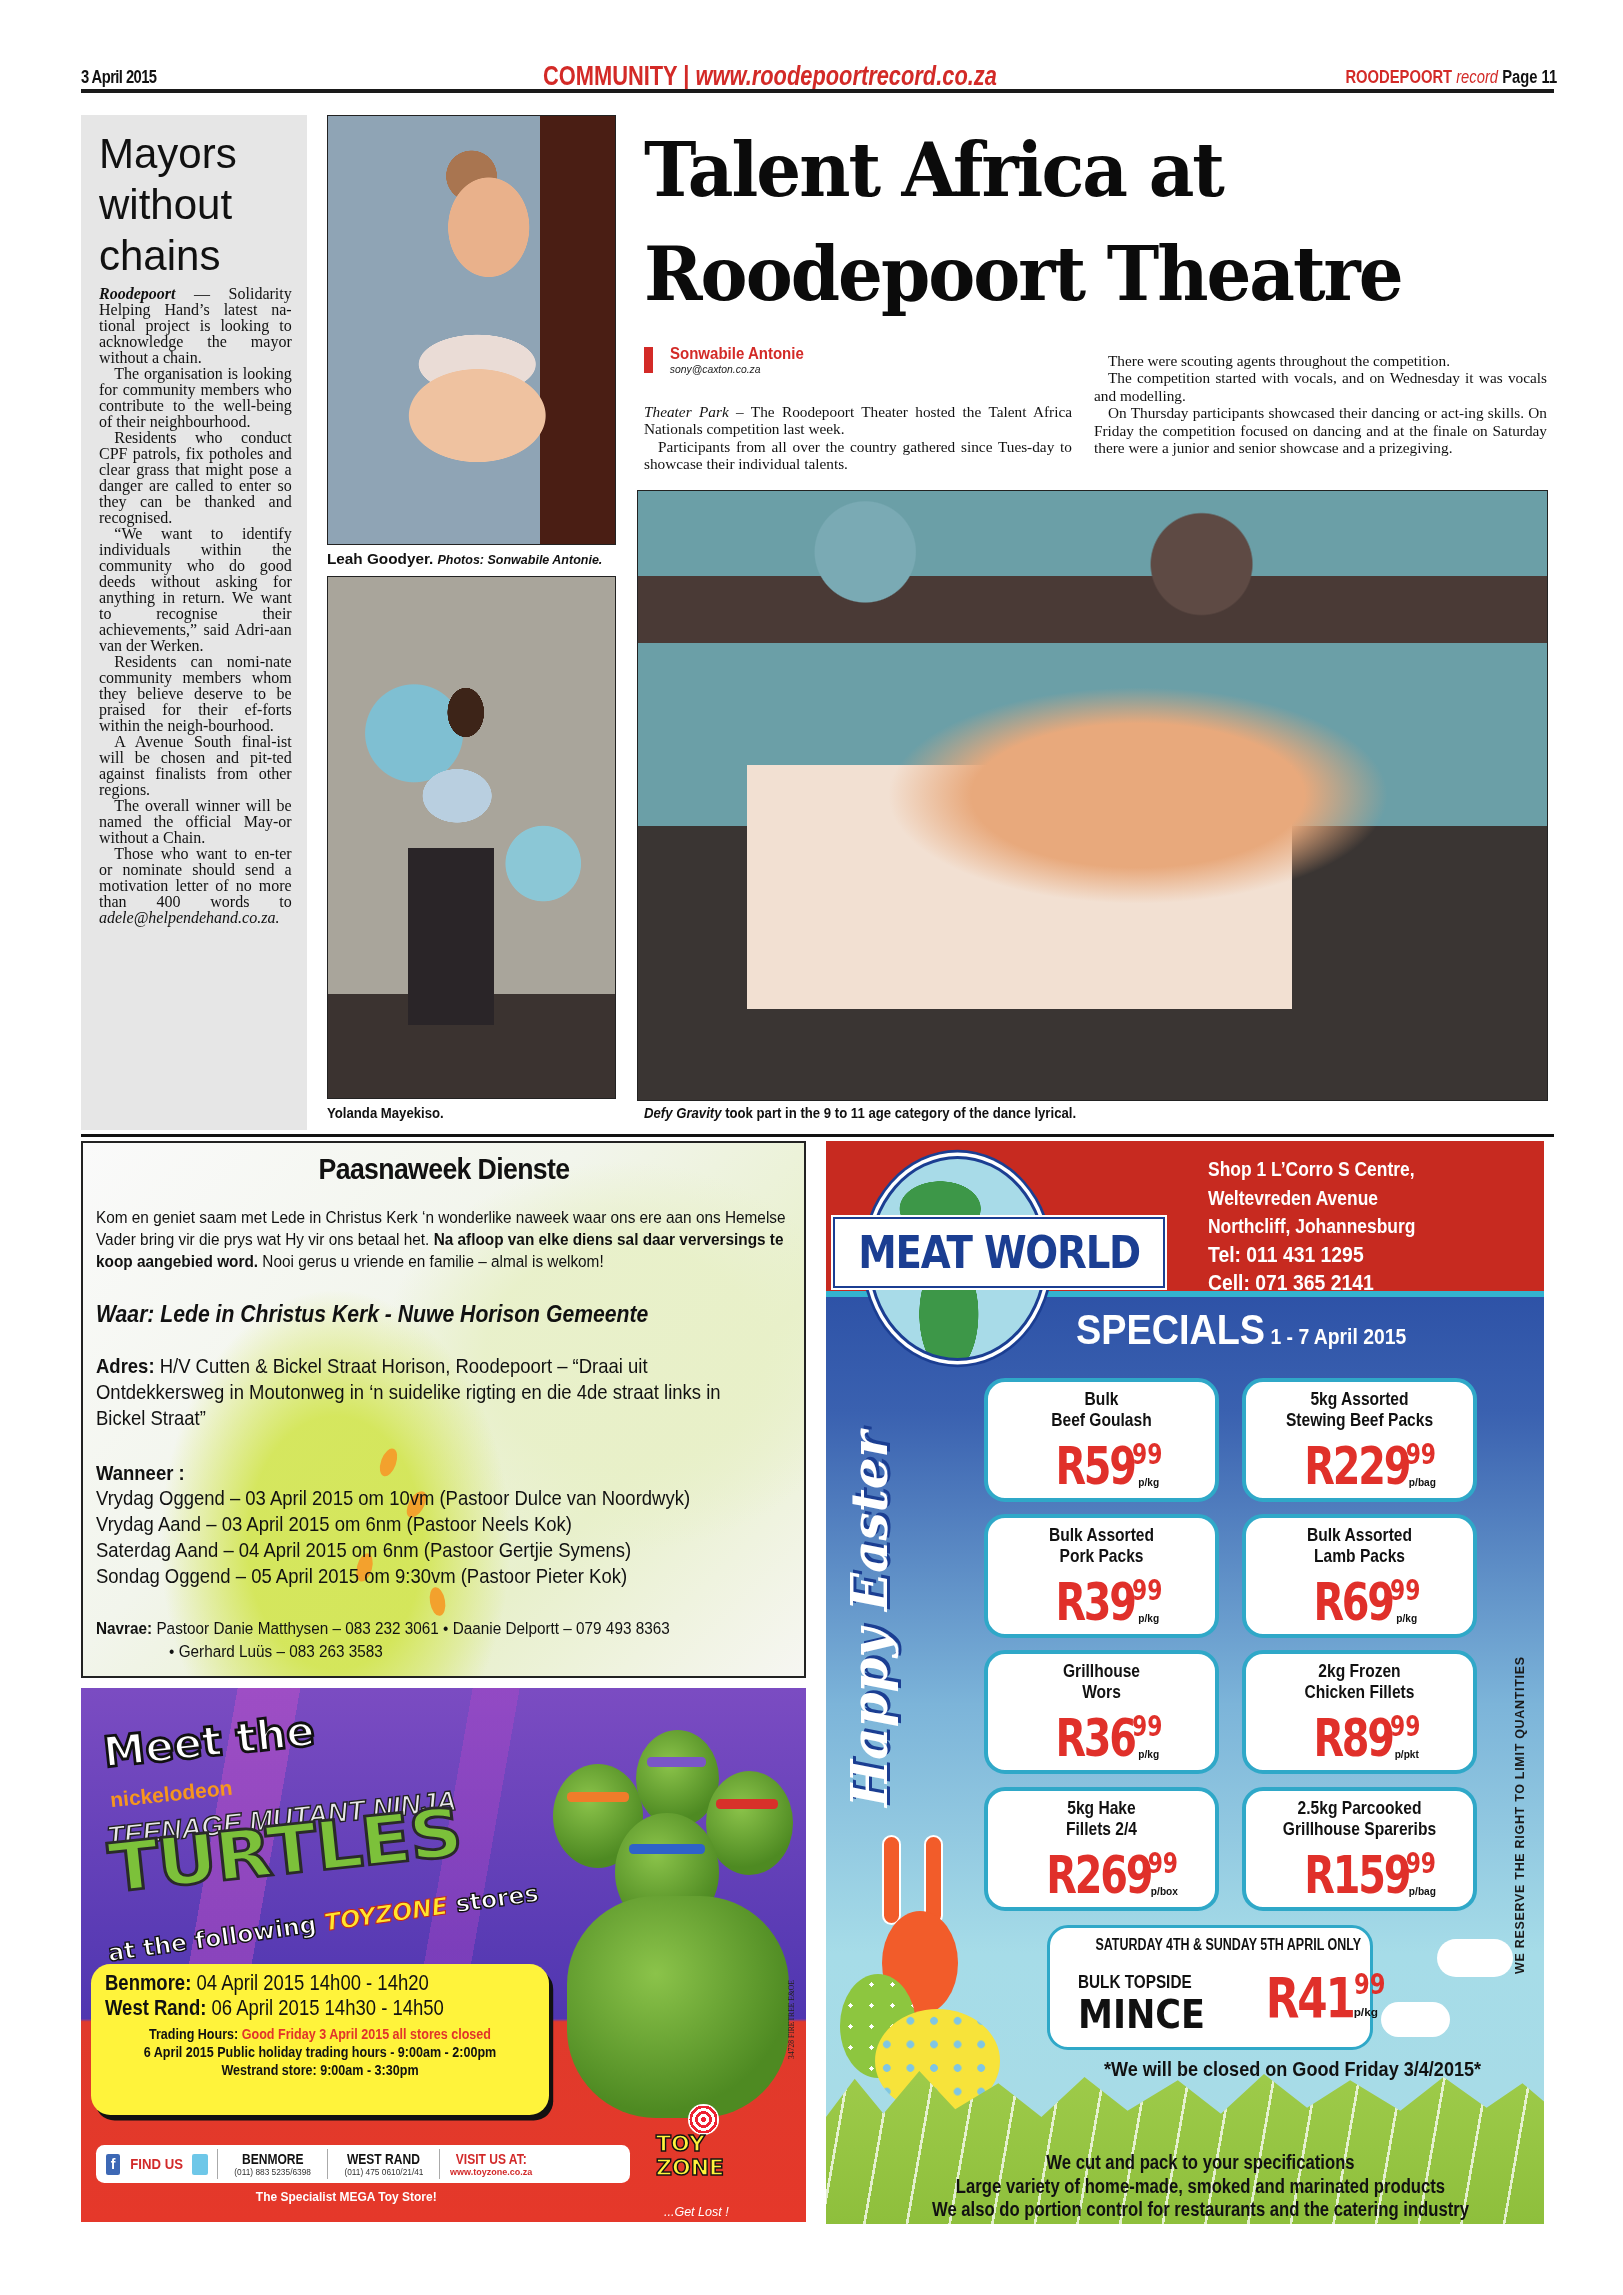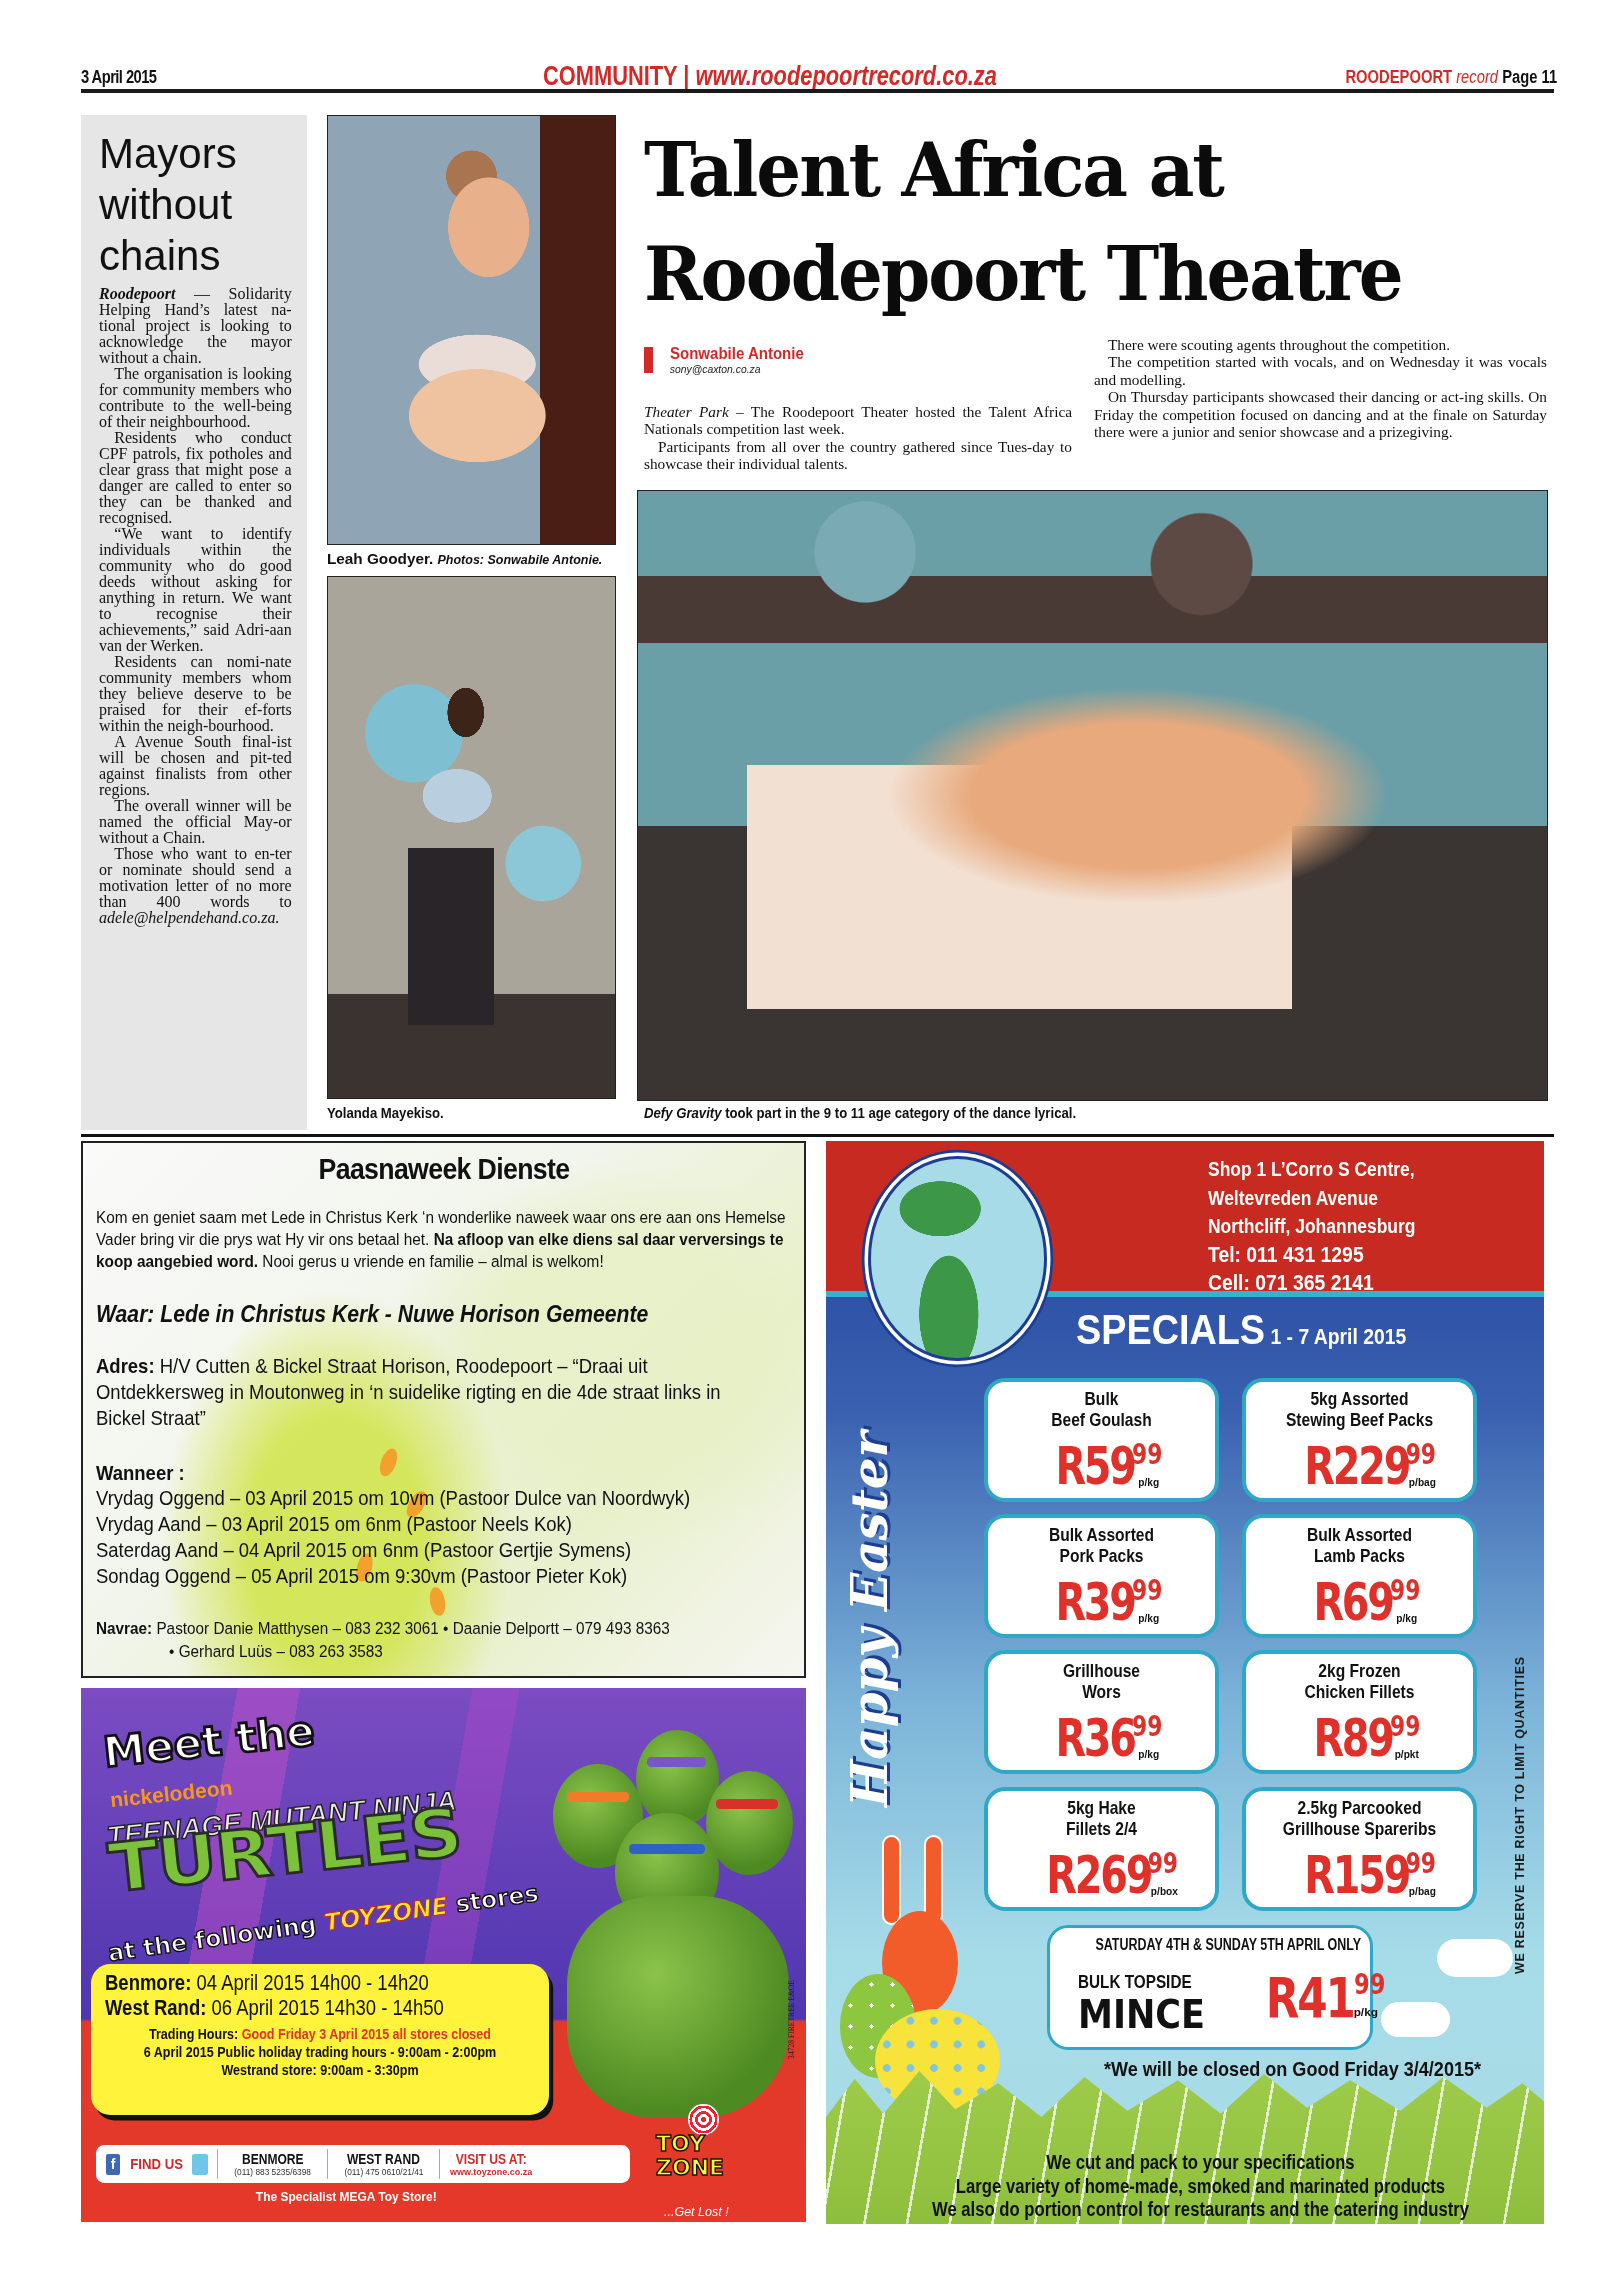--- a/index.html
+++ b/index.html
@@ -51,21 +51,21 @@
   
   .headline { left: 644px; top: 118px; width: 916px; font-family: "DejaVu Serif", serif; font-weight: bold; font-size: 75px; line-height: 104px; letter-spacing: -2.1px; color: #0b0b0b; transform: scaleX(0.94); transform-origin: left; white-space: nowrap; }
   .byline { left: 644px; top: 347px; padding-left: 16.7px; border-left: 9.7px solid #d32a27; height: 26px; }
   .byline .name { font-weight: bold; font-size: 16.7px; color: #d32a27; line-height: 14px; transform: scaleX(0.9); transform-origin: left; white-space: nowrap; }
   .byline .mail { font-size: 10.4px; font-style: italic; color: #222; margin-top: 2.8px; }
   .col { font-family: "Liberation Serif", serif; font-size: 15.3px; line-height: 17.4px; text-align: justify; }
   .col p { text-indent: 14px; }
   .col p.first { text-indent: 0; }
   .col i { font-style: italic; }
   .col-a { left: 644px; top: 403px; width: 428px; }
-  .col-b { left: 1094px; top: 336px; width: 453px; }
+  .col-b { left: 1094px; top: 352px; width: 453px; }
 
   .ph-dance { left: 637px; top: 490px; width: 911px; height: 611px;
     background:
       radial-gradient(ellipse 416px 180px at 55% 50%, #e8a97c 0 40%, transparent 60%),
       linear-gradient(180deg, transparent 0 45%, #f2e0d2 45% 85%, transparent 85%) 30% 0 / 60% 100% no-repeat,
       radial-gradient(circle 167px at 62% 12%, #5e4a44 0 30%, transparent 31%),
       radial-gradient(circle 125px at 25% 10%, #7aaab4 0 40%, transparent 41%),
       linear-gradient(180deg, #6b9fa7 0 14%, #4a3a36 14% 25%, #6b9fa7 25% 55%, #3a3533 55% 100%);
   }
   .cap-dance { left: 644px; top: 1104px; font-weight: bold; font-size: 15.3px; white-space: nowrap; transform: scaleX(0.86); transform-origin: left; }
@@ -301,20 +301,23 @@
     <div class="t">TOY</div>
     <div class="t">ZONE</div>
   </div>
   <div class="tm-getlost">...Get Lost !</div>
 </div>
 
 <div class="abs ad-meat">
   <div class="mw-top"></div>
   <div class="mw-stripe"></div>
   <div class="mw-globe"></div>
+  <div class="mw-logo">
+      <span>MEAT WORLD</span>
+    </div>
   <div class="mw-addr">
     <div>Shop 1 L’Corro S Centre,</div>
     <div>Weltevreden Avenue</div>
     <div>Northcliff, Johannesburg</div>
     <div class="tel">Tel: 011 431 1295</div>
     <div class="tel">Cell: 071 365 2141</div>
   </div>
   <div class="mw-specials"><span>SPECIALS</span><small> 1 - 7 April 2015</small></div>
 
   <div class="mw-happy">Happy Easter</div>

